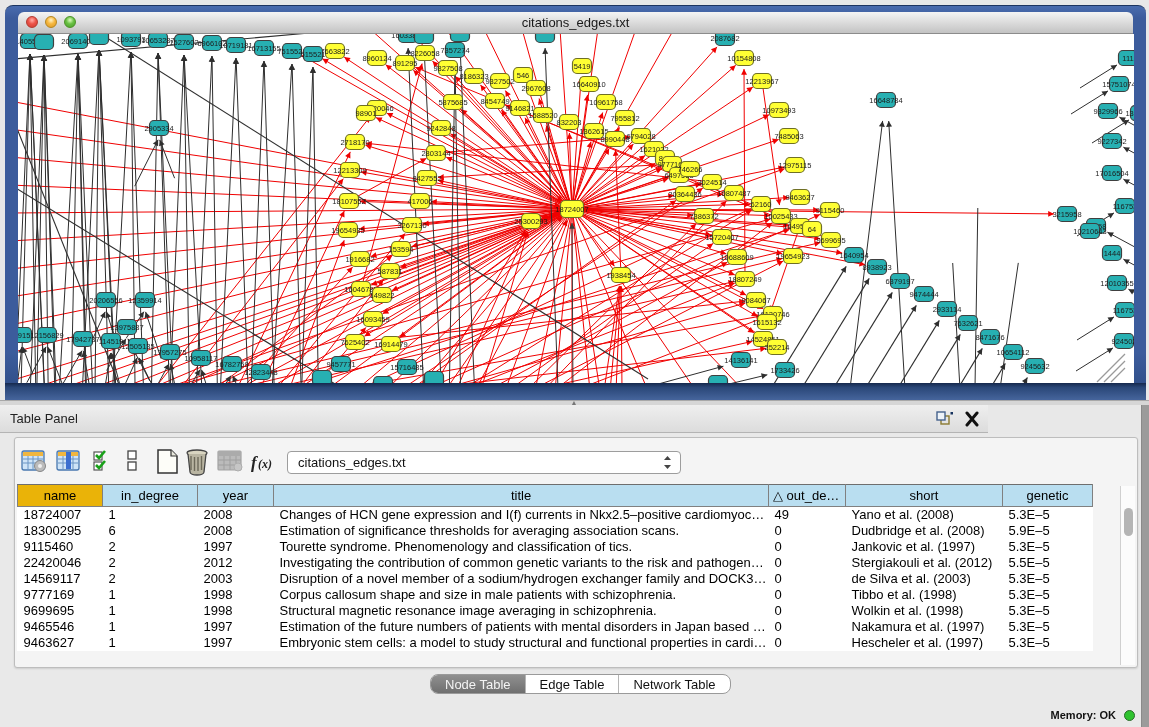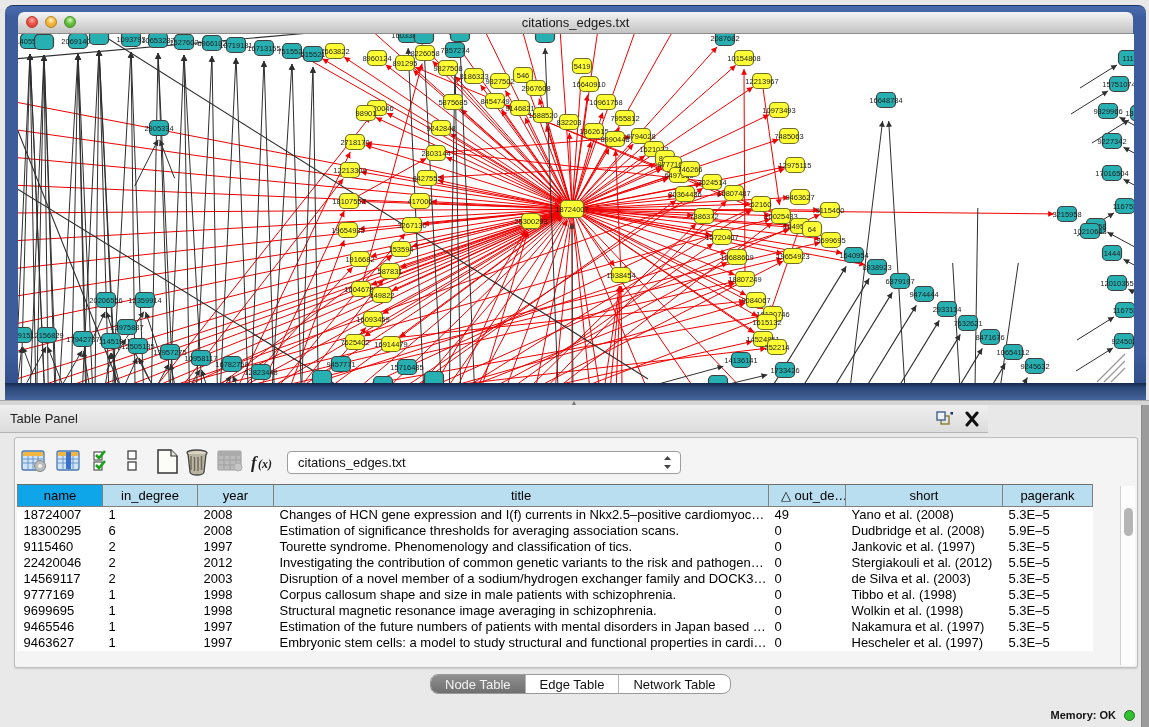--- a/index.html
+++ b/index.html
@@ -33,21 +33,21 @@
           box-shadow:0 1px 2px rgba(0,0,0,0.12); }
   .combo { position:absolute; left:272px; top:13px; width:394px; height:23px; background:#fff;
            border:1px solid #9d9d9d; border-radius:4px; font-size:13px; color:#111;
            line-height:21px; padding-left:10px; }
   .combo .ud { position:absolute; right:8px; top:0px; font-size:10px; color:#333; line-height:21px;}
 
   table.grid { position:absolute; left:2px; top:46px; width:1075px; border-collapse:collapse; table-layout:fixed;
                font-size:13px; color:#000; background:#fff; }
   table.grid th { background:#b9def0; border:1px solid #808080; border-top:1px solid #6e6e6e;
                   font-weight:normal; font-size:13px; height:22px; padding:0; overflow:hidden; white-space:nowrap;}
-  table.grid th.first { background:#0ea5e9; }
+  table.grid th.first { background:#eab308; }
   table.grid td { height:16px; padding:0 0 0 6px; overflow:hidden; white-space:nowrap; text-overflow:ellipsis; border:none; }
   table.grid tr.r td { line-height:16px; }
   .vsb { position:absolute; right:2px; top:48px; width:15px; height:179px; background:#fcfcfc;
          border-left:1px solid #d0d0d0; }
   .vsb .thumb { position:absolute; left:2.5px; top:22px; width:9px; height:28px; background:#b5b5b5; border-radius:5px;}
 
   .tabs { position:absolute; left:430px; top:674px; height:20px; display:flex;
           border:1px solid #9a9a9a; border-radius:8px; overflow:hidden; background:#fff;
           font-size:13px; }
   .tabs .seg { padding:0 14px; line-height:19px; color:#111; border-left:1px solid #b5b5b5;}
@@ -938,23 +938,23 @@
         <col style="width:77px">
         <col style="width:157px">
         <col style="width:90px">
     </colgroup>
     <tbody>
         <tr>
       <th class="first">name</th>
           <th>in_degree</th>
           <th>year</th>
           <th>title</th>
-      <th style="text-align:left;padding-left:12px">△ out_de…</th>
+      <th style="text-align:left;padding-left:4px">△ out_de…</th>
           <th>short</th>
-          <th>pagerank</th>
+          <th>genetic</th>
     </tr>
     <tr class="r">
           <td>18724007</td>
           <td>1</td>
           <td>2008</td>
           <td>Changes of HCN gene expression and I(f) currents in Nkx2.5–positive cardiomyocytes of transgenic mice</td>
           <td>49</td>
           <td>Yano et al. (2008)</td>
           <td>5.3E–5</td>
         </tr>

